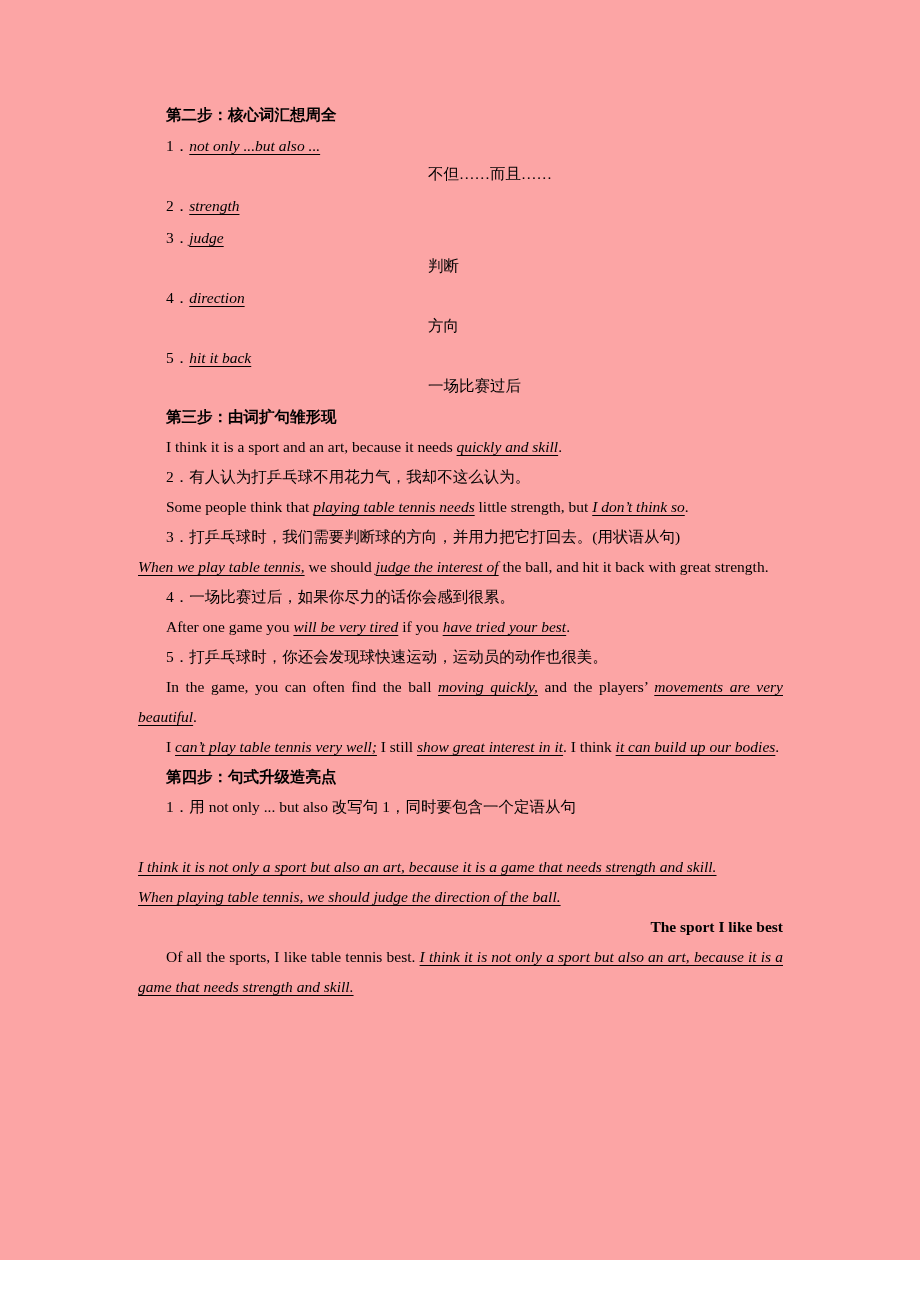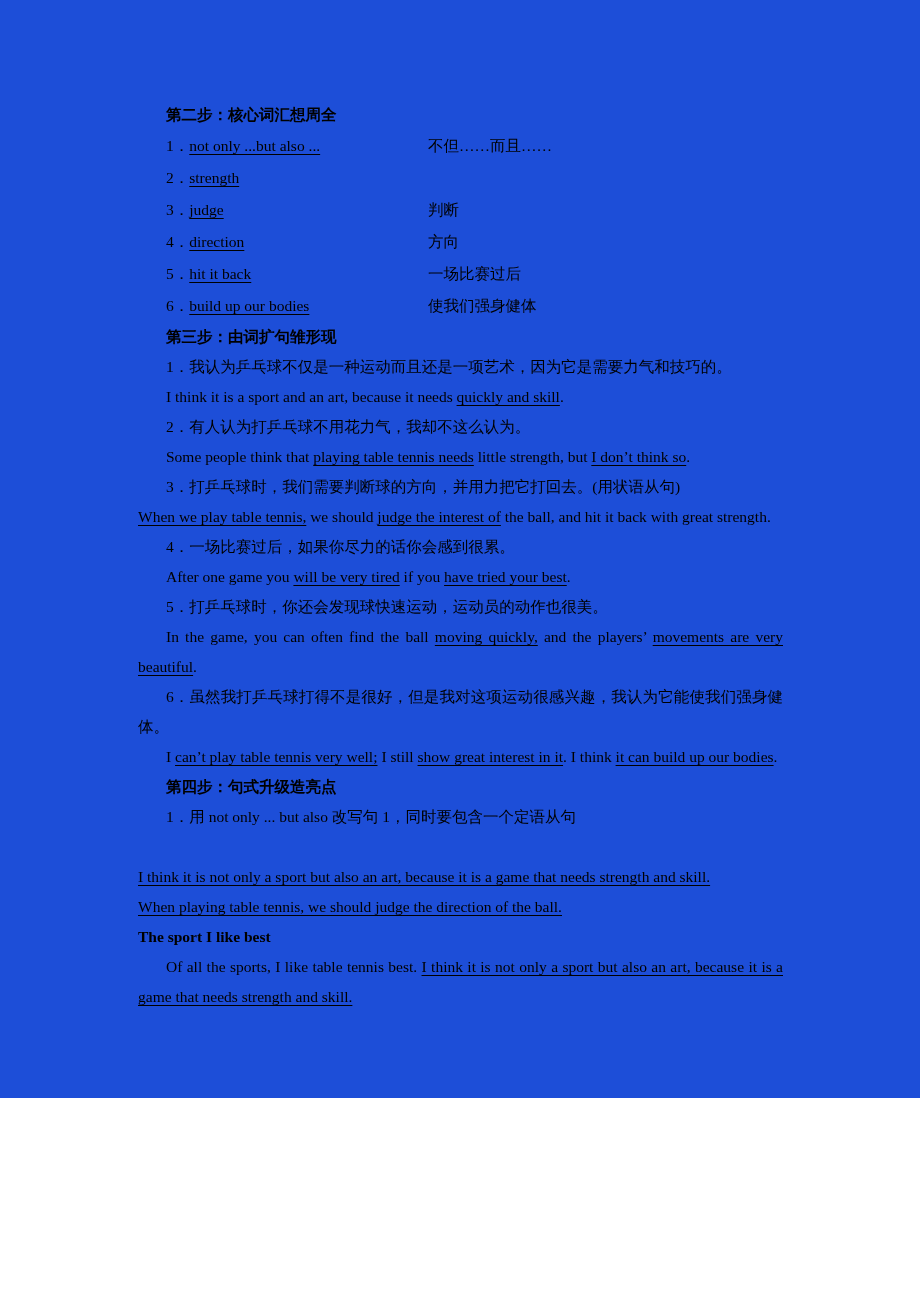--- a/index.html
+++ b/index.html
@@ -6,48 +6,49 @@
   html, body { background: #ffffff; }
   body {
     width: 920px;
     height: 1302px;
     font-family: "Liberation Serif", "DejaVu Serif", serif;
     font-size: 15.5px;
     color: #000000;
   }
   .page {
     width: 920px;
-    height: 1098px;
-    background: #1d4ed8;
+    height: 1260px;
+    background: #fca5a5;
     padding: 100px 137px 0 138px;
     overflow: hidden;
   }
   .heading {
     font-family: "Liberation Sans", "DejaVu Sans", sans-serif;
     font-weight: bold;
     line-height: 30px;
     padding-left: 28px;
     font-size: 15.5px;
   }
   .vocab-row {
     display: flex;
     line-height: 32px;
     padding-left: 28px;
   }
   .vocab-left { width: 262px; flex: 0 0 262px; }
-  .vocab-meaning { flex: 1; }
+  .vocab-meaning { flex: 1; margin-top: 28px; }
   .u {
     text-decoration: underline;
     text-underline-offset: 3px;
     text-decoration-thickness: 1px;
+    font-style: italic;
   }
   .para { line-height: 30px; }
   .para.indent { text-indent: 28px; }
   .para.justify { text-align: justify; }
-  .para.center { text-align: left; text-indent: 0; }
+  .para.center { text-align: right; text-indent: 0; }
   .para.bold { font-weight: bold; }
   .spacer { height: 30px; }
 </style>
 </head>
 <body>
 
 <div class="page">
   <div class="content">
       <div class="heading">第二步：核心词汇想周全</div>
       <div class="vocab-row">
@@ -62,36 +63,30 @@
         <span class="vocab-meaning">判断</span>
       </div>
       <div class="vocab-row">
         <span class="vocab-left"><span>4．</span><span class="u">direction</span></span>
         <span class="vocab-meaning">方向</span>
       </div>
       <div class="vocab-row">
         <span class="vocab-left"><span>5．</span><span class="u">hit it back</span></span>
         <span class="vocab-meaning">一场比赛过后</span>
       </div>
-      <div class="vocab-row">
-        <span class="vocab-left"><span>6．</span><span class="u">build up our bodies</span></span>
-        <span class="vocab-meaning">使我们强身健体</span>
-      </div>
       <div class="heading">第三步：由词扩句雏形现</div>
-      <div class="para indent"><span>1．我认为乒乓球不仅是一种运动而且还是一项艺术，因为它是需要力气和技巧的。</span></div>
       <div class="para indent"><span>I think it is a sport and an art, because it needs </span><span class="u">quickly and skill</span><span>.</span></div>
       <div class="para indent"><span>2．有人认为打乒乓球不用花力气，我却不这么认为。</span></div>
       <div class="para indent"><span>Some people think that </span><span class="u">playing table tennis needs</span><span> little strength, but </span><span class="u">I don’t think so</span><span>.</span></div>
       <div class="para indent"><span>3．打乒乓球时，我们需要判断球的方向，并用力把它打回去。(用状语从句)</span></div>
       <div class="para justify"><span class="u">When we play table tennis,</span><span> we should </span><span class="u">judge the interest of</span><span> the ball, and hit it back with great strength.</span></div>
       <div class="para indent"><span>4．一场比赛过后，如果你尽力的话你会感到很累。</span></div>
       <div class="para indent"><span>After one game you </span><span class="u">will be very tired</span><span> if you </span><span class="u">have tried your best</span><span>.</span></div>
       <div class="para indent"><span>5．打乒乓球时，你还会发现球快速运动，运动员的动作也很美。</span></div>
       <div class="para indent justify"><span>In the game, you can often find the ball </span><span class="u">moving quickly,</span><span> and the players’ </span><span class="u">movements are very beautiful</span><span>.</span></div>
-      <div class="para indent justify"><span>6．虽然我打乒乓球打得不是很好，但是我对这项运动很感兴趣，我认为它能使我们强身健体。</span></div>
       <div class="para indent justify"><span>I </span><span class="u">can’t play table tennis very well;</span><span> I still </span><span class="u">show great interest in it</span><span>. I think </span><span class="u">it can build up our bodies</span><span>.</span></div>
       <div class="heading">第四步：句式升级造亮点</div>
       <div class="para indent"><span>1．用 not only ... but also 改写句 1，同时要包含一个定语从句</span></div>
       <div class="spacer"></div>
       <div class="para justify"><span class="u">I think it is not only a sport but also an art, because it is a game  that needs strength and skill.</span></div>
       <div class="para"><span class="u">When playing table tennis, we should judge the direction of the ball.</span></div>
       <div class="para center bold"><span>The sport I like best</span></div>
       <div class="para indent justify"><span>Of all the sports, I like table tennis best. </span><span class="u">I think it is not only a sport but also an art, because it is a game that needs strength and skill.</span></div>
     </div>
 </div>

